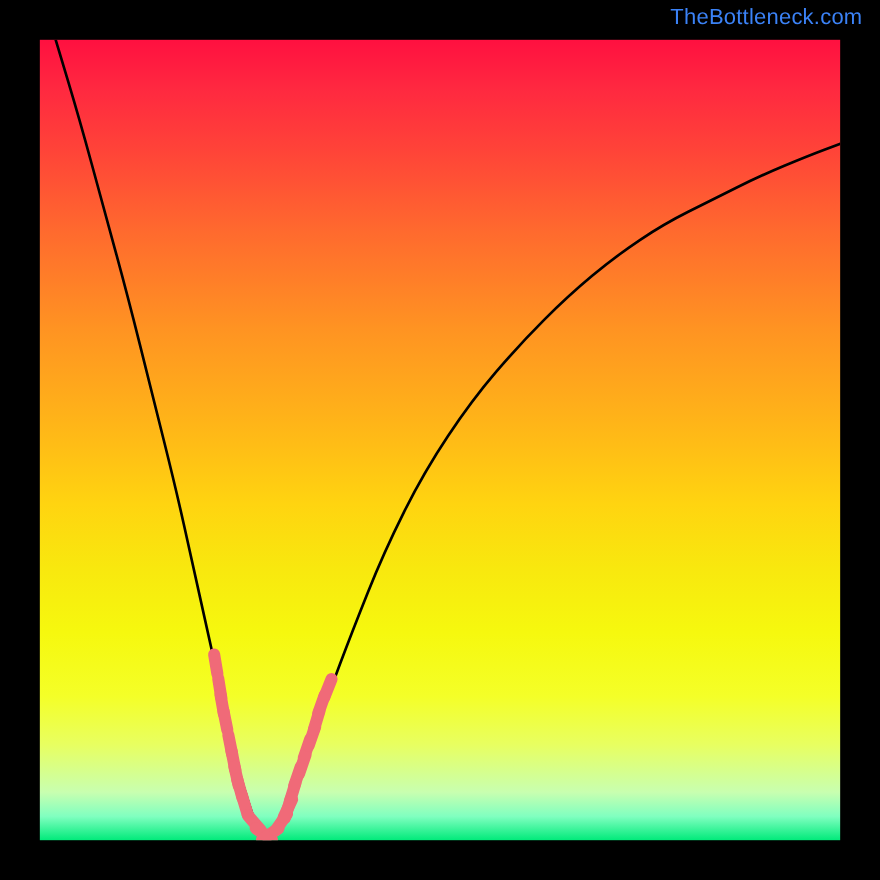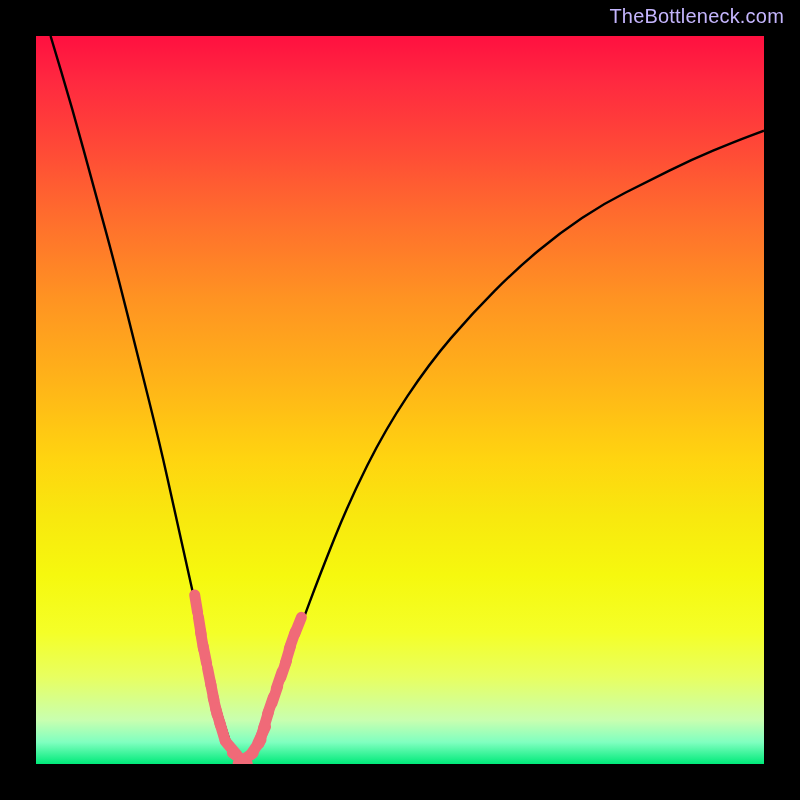--- a/index.html
+++ b/index.html
@@ -15,21 +15,21 @@
       #ffb518 48%,
       #ffd410 58%,
       #f8e80e 66%,
       #f6f80e 74%,
       #f4ff28 82%,
       #e8ff60 88%,
       #c8ffb0 94%,
       #80ffc0 97%,
       #00ea7a 100%);
   }
-  .watermark{position:absolute;top:6px;right:16px;font:20px/1 Arial,Helvetica,sans-serif;color:#c4b5fd;letter-spacing:0.2px}
+  .watermark{position:absolute;top:6px;right:16px;font:20px/1 Arial,Helvetica,sans-serif;color:#3b82f6;letter-spacing:0.2px}
   svg{position:absolute;left:0;top:0}
 </style>
 </head>
 <body>
 
 <div class="frame">
   <div class="plot">
     <div class="grad"></div>
     <svg id="chart-svg" width="728" height="728" viewBox="0 0 728 728">
         <path d="M 14.56 0.00 Q 14.56 0.00 25.48 36.40 Q 36.40 72.80 47.32 112.84 Q 58.24 152.88 69.16 192.92 Q 80.08 232.96 91.00 276.64 Q 101.92 320.32 112.84 364.00 Q 123.76 407.68 131.04 440.44 Q 138.32 473.20 145.60 505.96 Q 152.88 538.72 160.16 571.48 Q 167.44 604.24 172.90 629.72 Q 178.36 655.20 183.82 673.40 Q 189.28 691.60 192.92 702.52 Q 196.56 713.44 200.20 718.90 Q 203.84 724.36 207.48 724.36 Q 211.12 724.36 214.76 718.90 Q 218.40 713.44 225.68 698.88 Q 232.96 684.32 240.24 662.48 Q 247.52 640.64 254.80 618.80 Q 262.08 596.96 273.00 567.84 Q 283.92 538.72 298.48 502.32 Q 313.04 465.92 331.24 429.52 Q 349.44 393.12 371.28 360.36 Q 393.12 327.60 414.96 302.12 Q 436.80 276.64 458.64 254.80 Q 480.48 232.96 502.32 214.76 Q 524.16 196.56 546.00 182.00 Q 567.84 167.44 589.68 156.52 Q 611.52 145.60 633.36 134.68 Q 655.20 123.76 677.04 114.66 Q 698.88 105.56 713.44 100.10 T 728.00 94.64" fill="none" stroke="#000000" stroke-width="2.4"></path>

